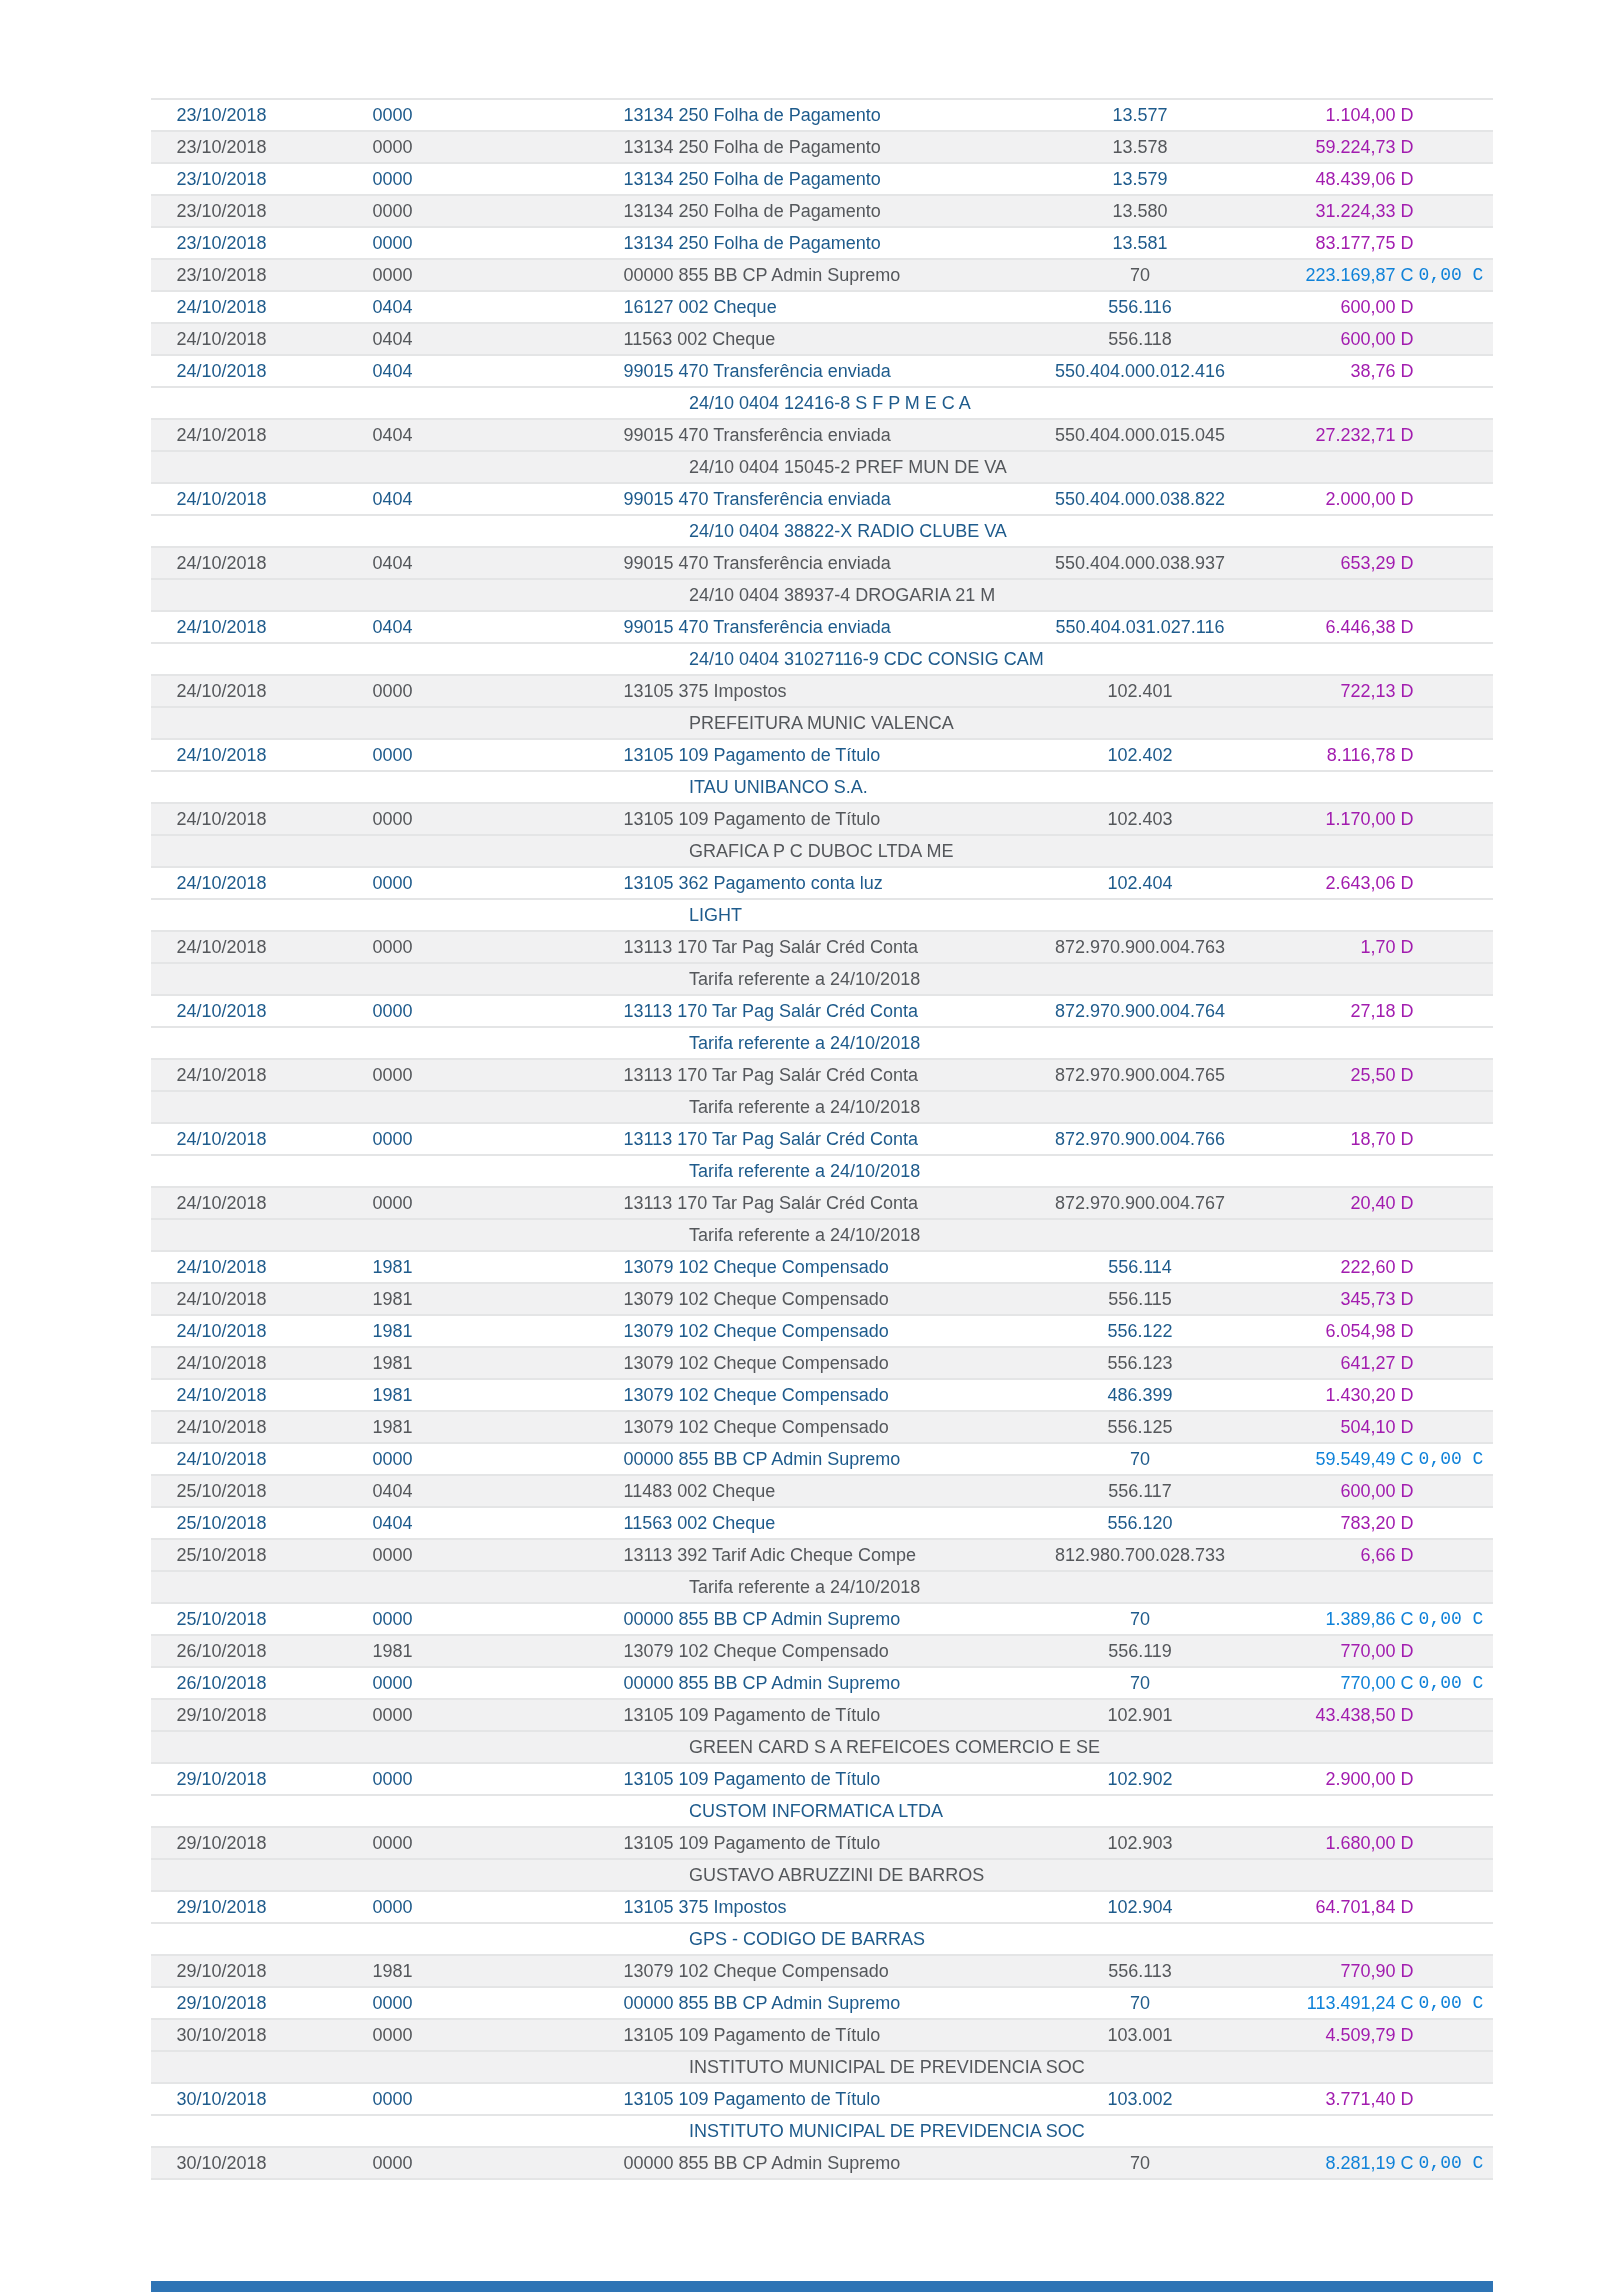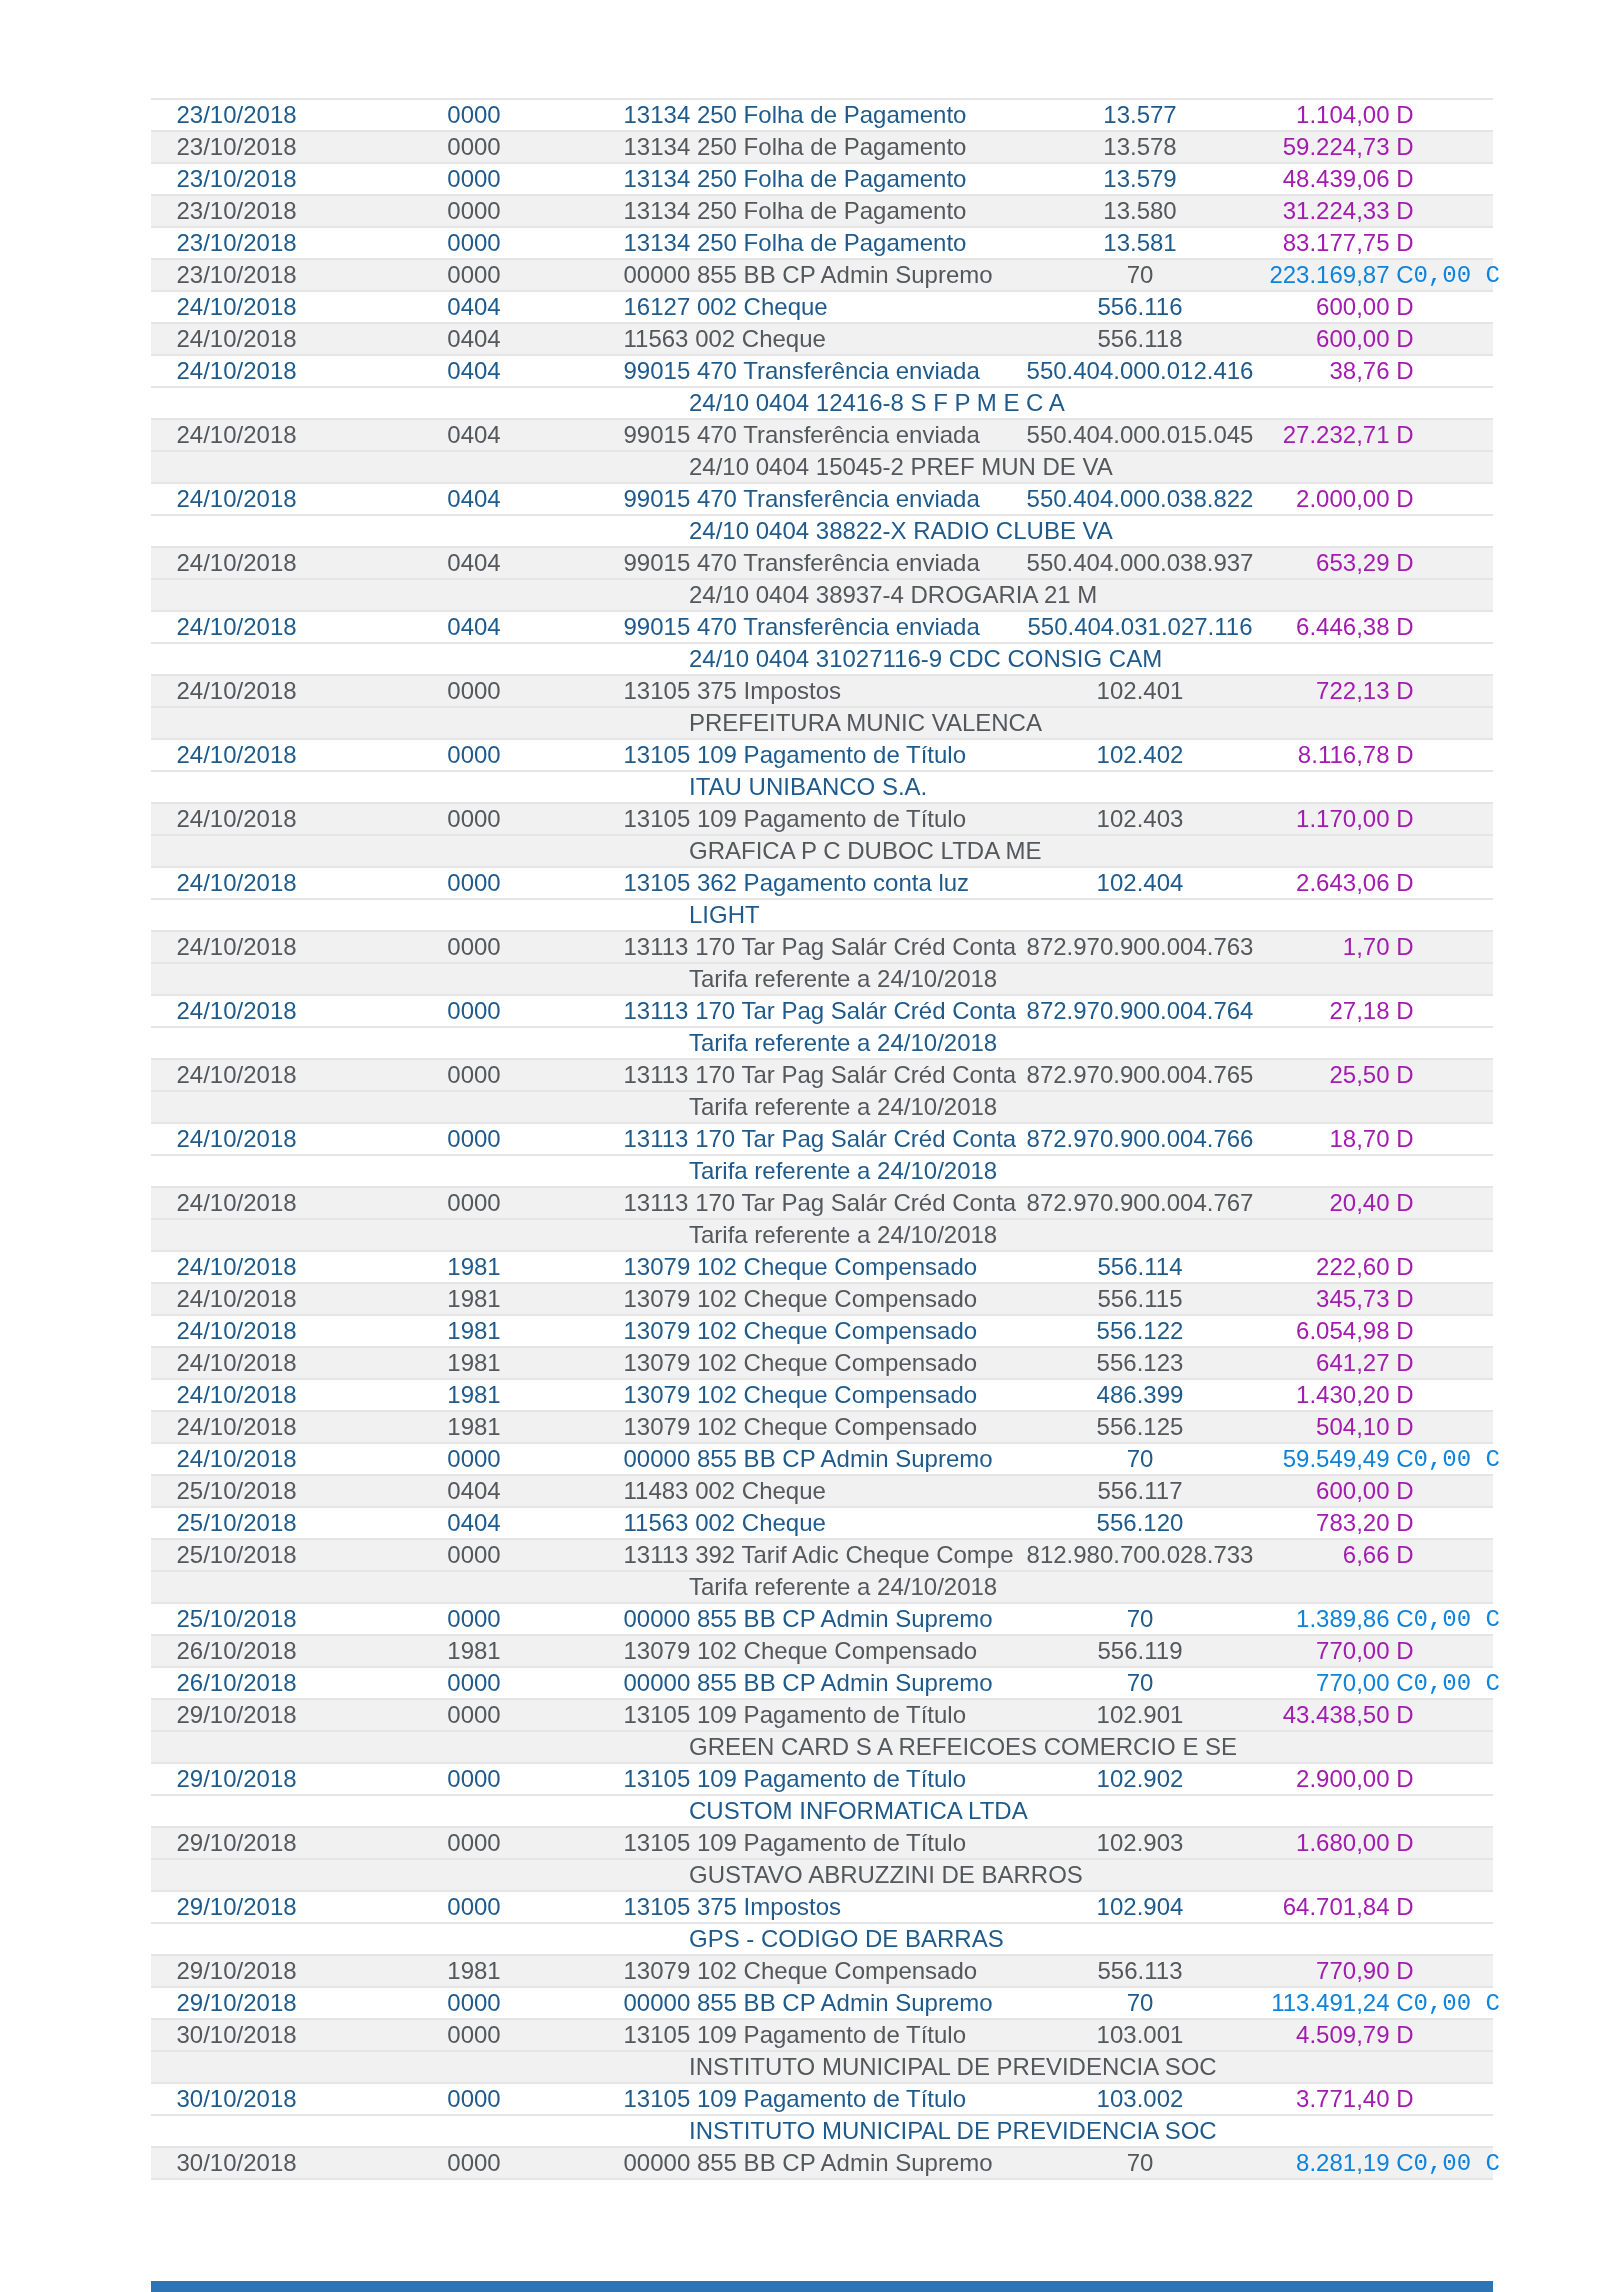--- a/index.html
+++ b/index.html
@@ -4,31 +4,31 @@
 <style>
   html,body{margin:0;padding:0;}
   body{
     width:1621px;height:2293px;position:relative;overflow:hidden;
     background:#ffffff;
     font-family:"Liberation Sans", sans-serif;
   }
   .statement{
     position:absolute;left:151px;top:98px;width:1342px;
     border-top:2px solid #e4e5e6;
-    font-size:24px;
+    font-size:18px;
   }
   .row{
     display:flex;align-items:center;height:30px;
     border-bottom:2px solid #e4e5e6;
     white-space:nowrap;
   }
   .row.blue{background:#ffffff;color:#1e5b8c;}
   .row.gray{background:#f1f1f2;color:#54575b;}
   .c-date{padding-left:25.5px;width:196px;flex:none;}
-  .c-branch{width:203px;flex:none;text-align:center;}
+  .c-branch{width:203px;flex:none;text-align:left;}
   .c-desc{margin-left:48px;width:392px;flex:none;overflow:hidden;}
   .c-doc{width:249px;flex:none;text-align:center;}
   .c-val{width:149px;flex:none;text-align:right;}
   .c-val2{width:75px;flex:none;text-align:center;font-family:Liberation Mono, monospace;}
   .c-detail{padding-left:538px;}
   .val-debit{color:#a21caf;}
   .val-credit{color:#0f82d9;}
   .footer-bar{
     position:absolute;left:151px;bottom:0;width:1342px;height:11.8px;
     background:#2e74b5;

